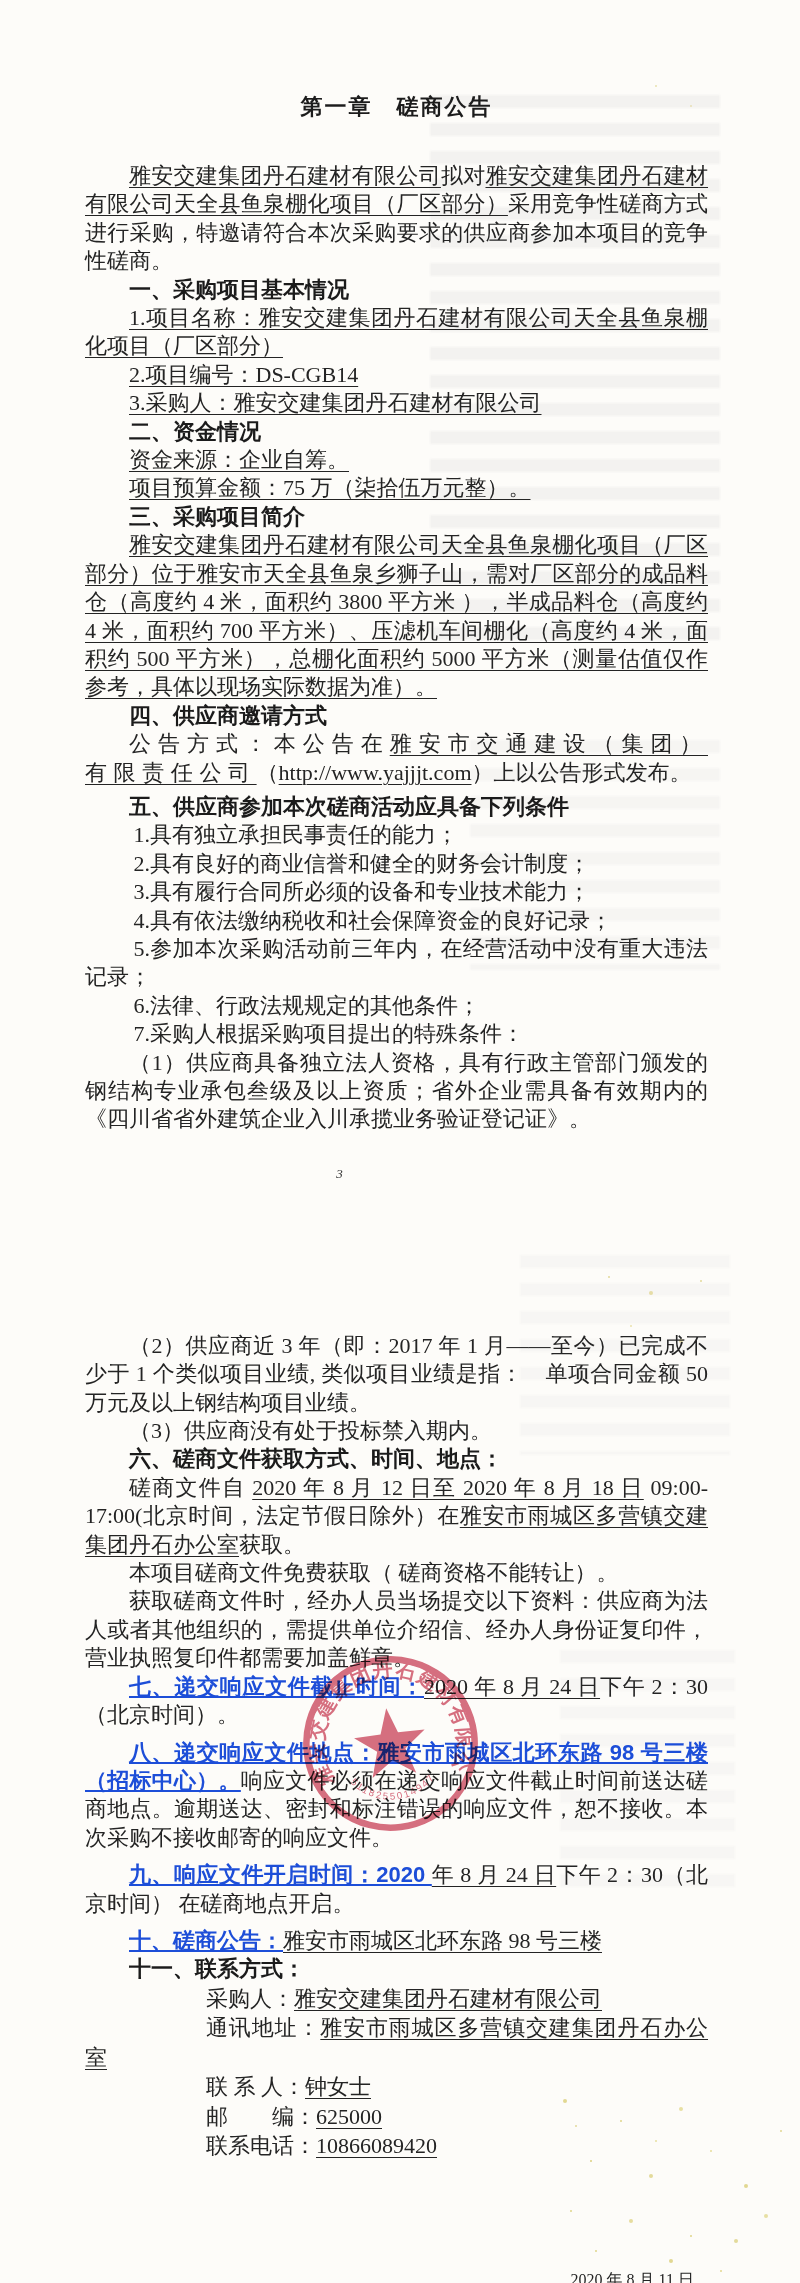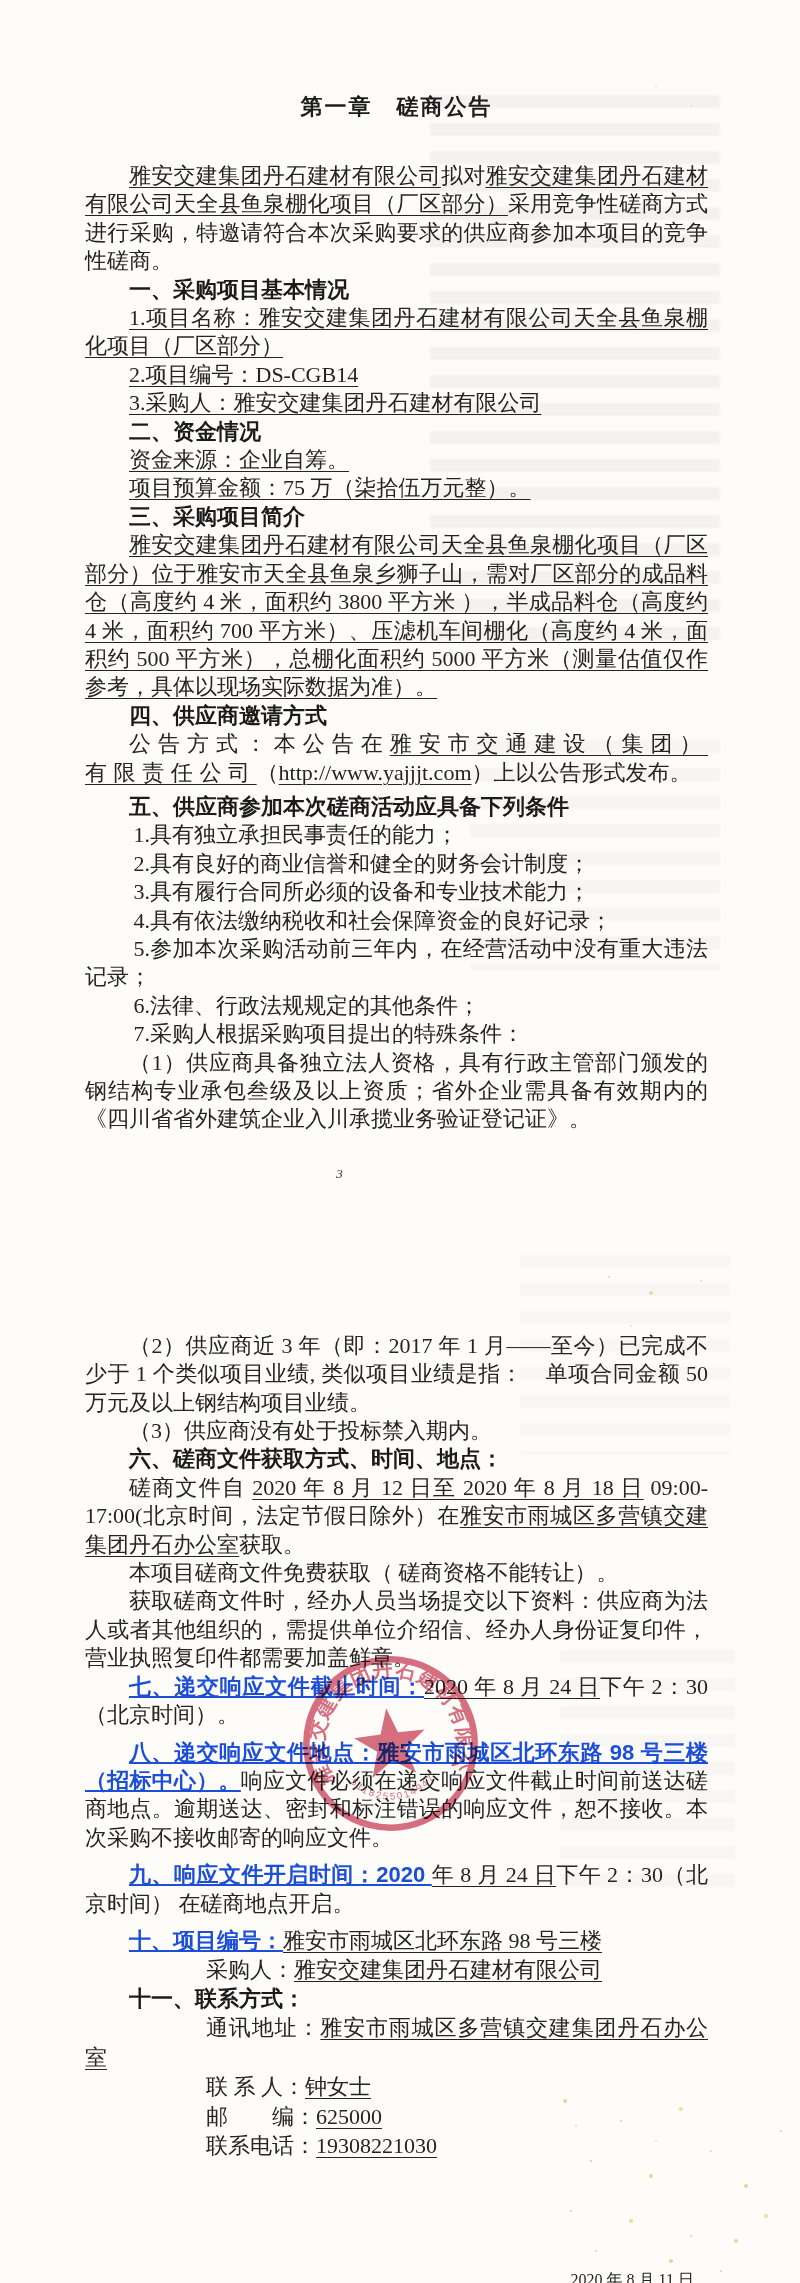--- a/index.html
+++ b/index.html
@@ -101,27 +101,27 @@
     <div>
         <p class="b p"><span class="seg">（2）供应商近 3 年（即：2017 年 1 月——至今）已完成不少于 1 个类似项目业绩, 类似项目业绩是指：　单项合同金额 50 万元及以上钢结构项目业绩。</span></p>
         <p class="b p"><span class="seg">（3）供应商没有处于投标禁入期内。</span></p>
         <p class="b h"><span class="seg">六、磋商文件获取方式、时间、地点：</span></p>
         <p class="b p"><span class="seg">磋商文件自 </span><span class="seg u">2020 年 8 月 12 日至 2020 年 8 月 18 日</span><span class="seg"> 09:00-17:00(北京时间，法定节假日除外）在</span><span class="seg u">雅安市雨城区多营镇交建集团丹石办公室</span><span class="seg">获取。</span></p>
         <p class="b p"><span class="seg">本项目磋商文件免费获取（ 磋商资格不能转让）。</span></p>
         <p class="b p"><span class="seg">获取磋商文件时，经办人员当场提交以下资料：供应商为法人或者其他组织的，需提供单位介绍信、经办人身份证复印件，营业执照复印件都需要加盖鲜章。</span></p>
         <p class="b p"><span class="seg bd">七、递交响应文件截止时间：</span><span class="seg u">2020 年 8 月 24 日</span><span class="seg">下午 2：30（北京时间）。</span></p>
         <p class="b p mt"><span class="seg bd">八、递交响应文件地点：雅安市雨城区北环东路 98 号三楼（招标中心）。</span><span class="seg">响应文件必须在递交响应文件截止时间前送达磋商地点。逾期送达、密封和标注错误的响应文件，恕不接收。本次采购不接收邮寄的响应文件。</span></p>
         <p class="b p mt"><span class="seg bd">九、响应文件开启时间：2020 </span><span class="seg u">年 8 月 24 日</span><span class="seg">下午 2：30（北京时间） 在磋商地点开启。</span></p>
-        <p class="b p mt"><span class="seg bd">十、项目编号：</span><span class="seg u">雅安市雨城区北环东路 98 号三楼</span></p>
+        <p class="b p mt"><span class="seg bd">十、磋商公告：</span><span class="seg u">雅安市雨城区北环东路 98 号三楼</span></p>
+        <p class="b h"><span class="seg">十一、联系方式：</span></p>
         <p class="b ct"><span class="seg">采购人：</span><span class="seg u">雅安交建集团丹石建材有限公司</span></p>
-        <p class="b h"><span class="seg">十一、联系方式：</span></p>
         <p class="b ct"><span class="seg">通讯地址：</span><span class="seg u">雅安市雨城区多营镇交建集团丹石办公室</span></p>
         <p class="b ct"><span class="seg">联 系 人：</span><span class="seg u">钟女士</span></p>
         <p class="b ct"><span class="seg">邮　　编：</span><span class="seg u">625000</span></p>
-        <p class="b ct"><span class="seg">联系电话：</span><span class="seg u">19308221030</span></p>
+        <p class="b ct"><span class="seg">联系电话：</span><span class="seg u">10866089420</span></p>
       </div>
     <div class="datefield">2020 年 8 月 11 日</div>
     <div class="pagenum last">4</div>
   </div>
 
   <svg class="seal" viewBox="0 0 200 200" aria-hidden="true">
     <circle cx="100" cy="100" r="90" fill="none" stroke="currentColor" stroke-width="7"></circle>
     <defs>
       <path id="sealArcTop" d="M 37.6 136 A 72 72 0 1 1 162.4 136" fill="none"></path>
       <path id="sealArcBottom" d="M 48 130 A 60 60 0 0 0 152 130" fill="none"></path>

